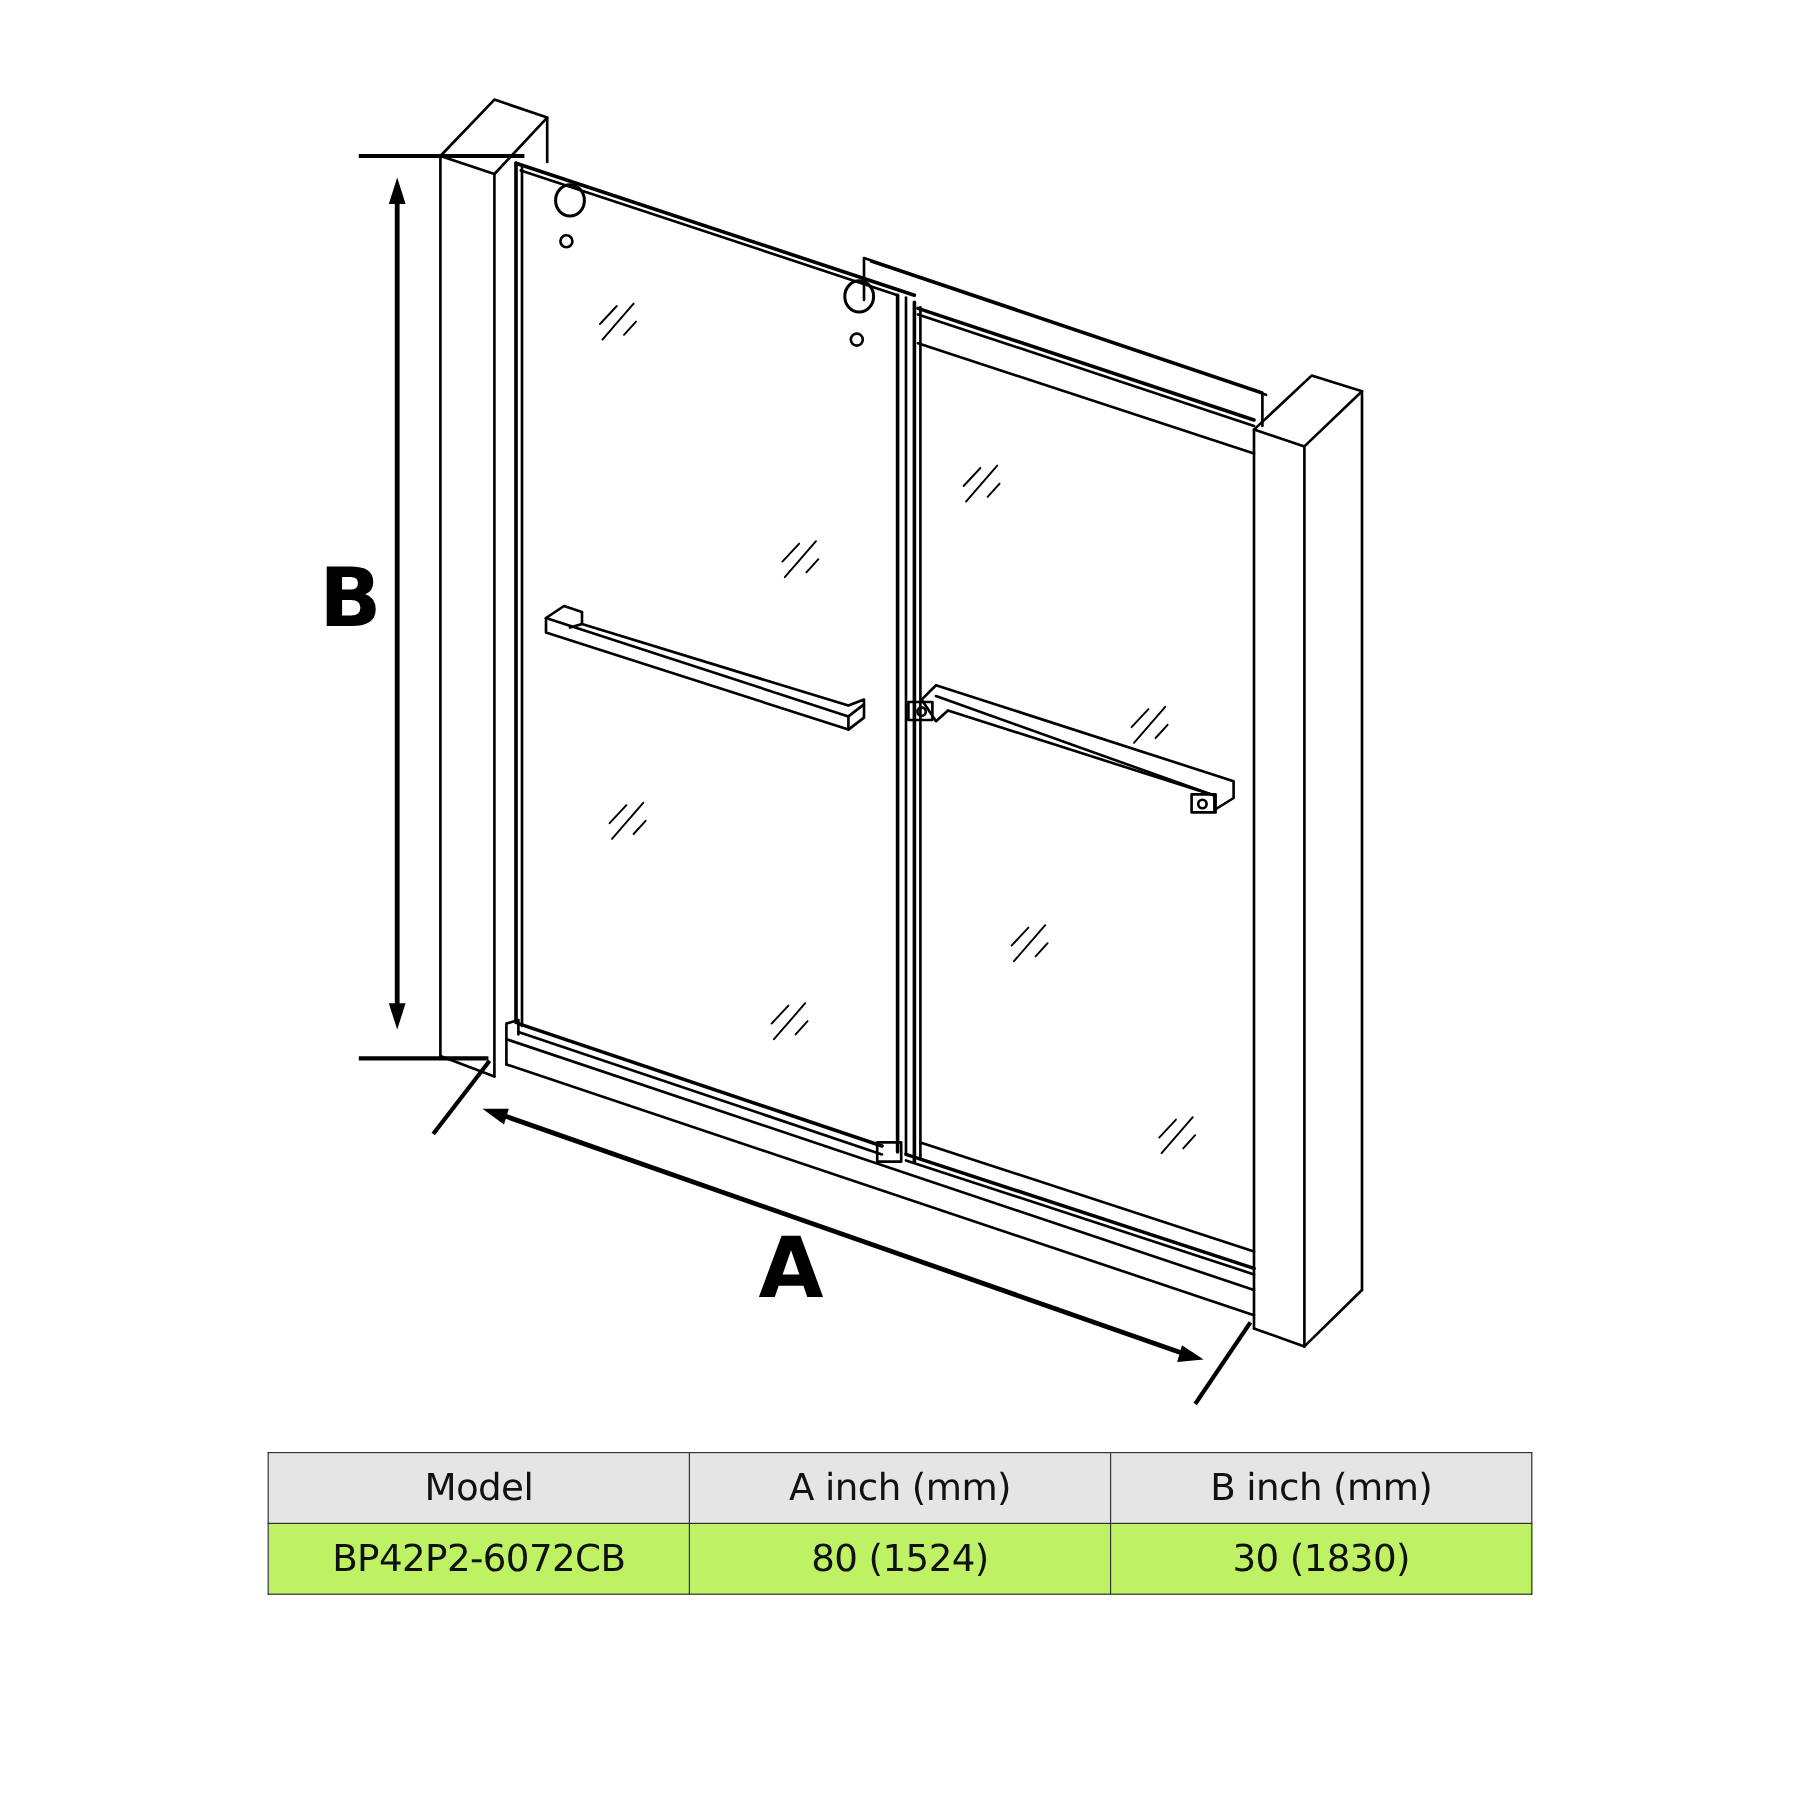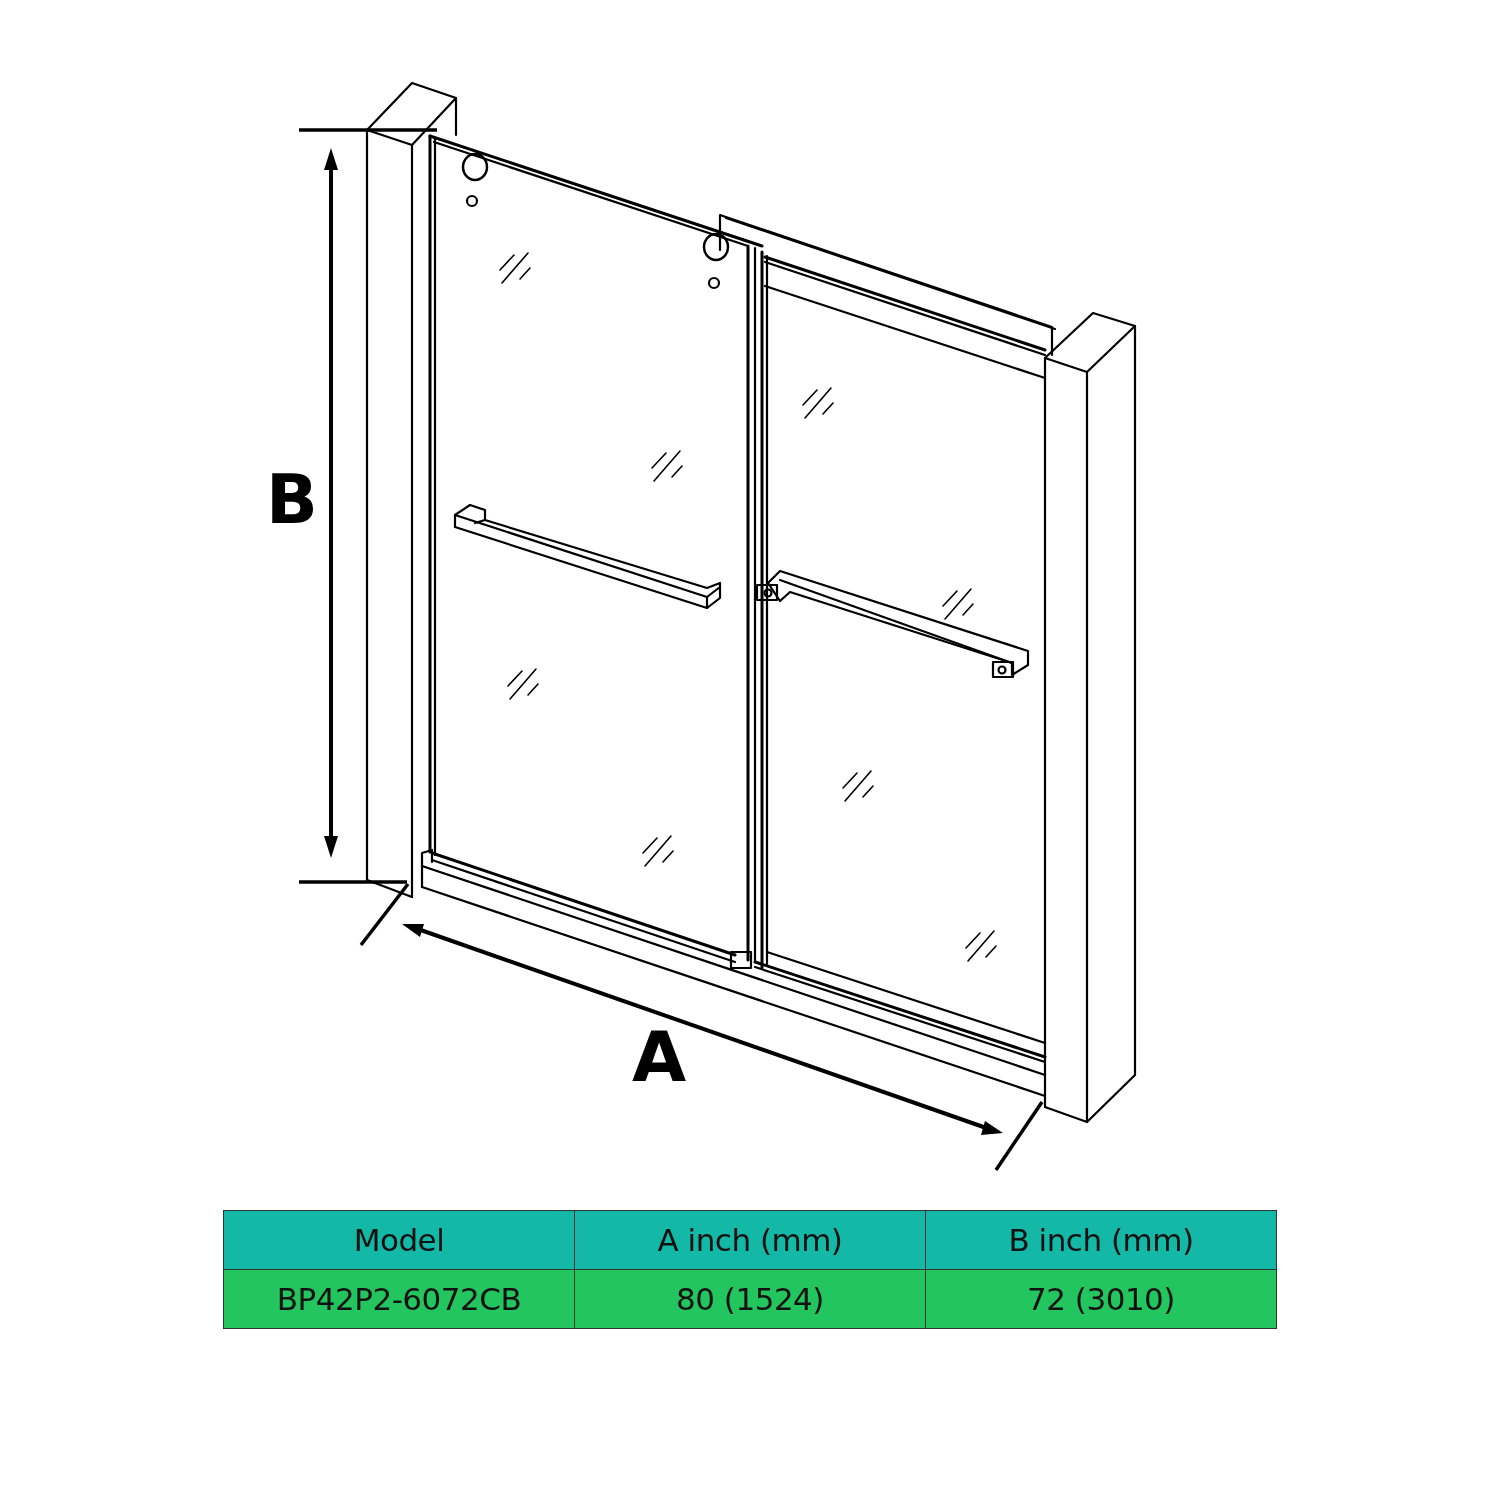--- a/index.html
+++ b/index.html
@@ -6,22 +6,22 @@
   body { width: 1500px; height: 1500px; position: relative; overflow: hidden; font-family: "DejaVu Sans", sans-serif; }
   #diagram { position: absolute; left: 0; top: 0; width: 1500px; height: 1200px; }
   .dim-label { position: absolute; font-family: "DejaVu Sans", sans-serif; font-weight: bold; color: #000; line-height: 1; }
   #label-b { left: 266px; top: 466px; font-size: 68px; }
   #label-a { left: 632px; top: 1022px; font-size: 70px; }
   #spec-table { position: absolute; left: 223px; top: 1210px; width: 1054px; border-collapse: collapse; table-layout: fixed; }
   #spec-table th, #spec-table td {
     border: 1.5px solid #333; height: 58px; padding: 0; text-align: center; vertical-align: middle;
     font-family: "DejaVu Sans", sans-serif; font-size: 31px; color: #111; font-weight: normal; letter-spacing: -0.5px;
   }
-  #spec-table th { background: #14b8a6; margin-left: 20px; }
-  #spec-table td { background: #22c55e; }
+  #spec-table th { background: #e5e5e5; margin-left: 20px; }
+  #spec-table td { background: #bef264; }
 </style>
 </head>
 <body>
 
 <svg id="diagram" viewBox="0 0 1500 1200" xmlns="http://www.w3.org/2000/svg">
   <g fill="none" stroke="#000" stroke-width="2.2" stroke-linejoin="round" stroke-linecap="round">
 
     <g>
       <polygon points="367,130 412,83 456,98 412,145"></polygon>
       <line x1="367" y1="130" x2="367" y2="880"></line>
@@ -164,16 +164,16 @@
     <tr>
       <th>Model</th>
       <th>A inch (mm)</th>
       <th>B inch (mm)</th>
     </tr>
   </thead>
   <tbody>
     <tr>
       <td>BP42P2-6072CB</td>
       <td>80 (1524)</td>
-      <td>72 (3010)</td>
+      <td>30 (1830)</td>
     </tr>
   </tbody>
 </table>
 
 </body></html>

